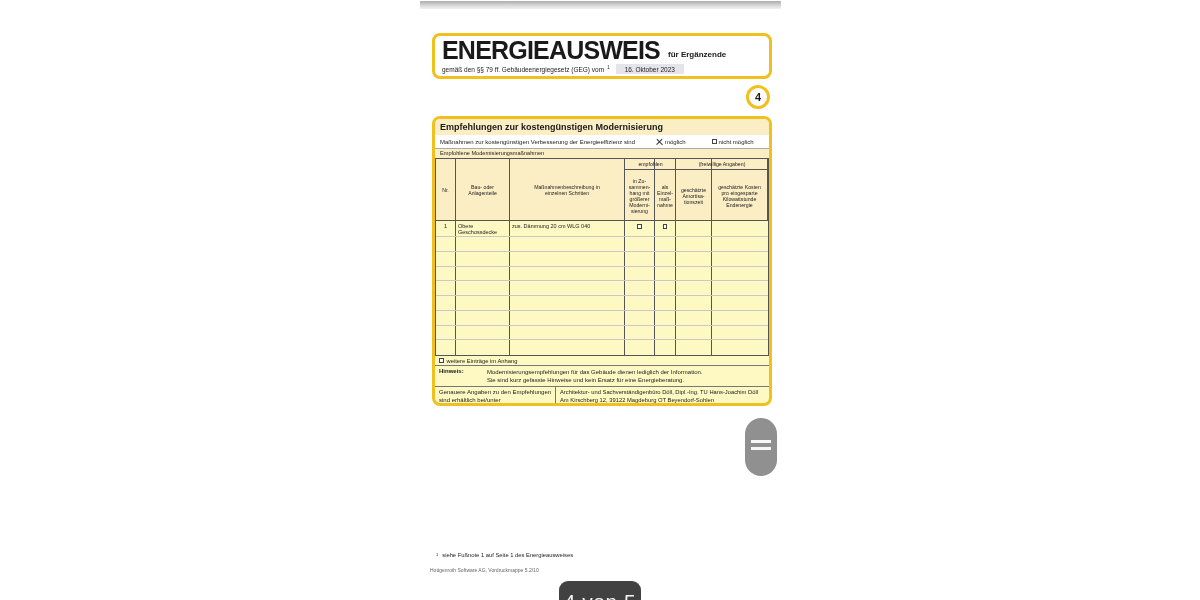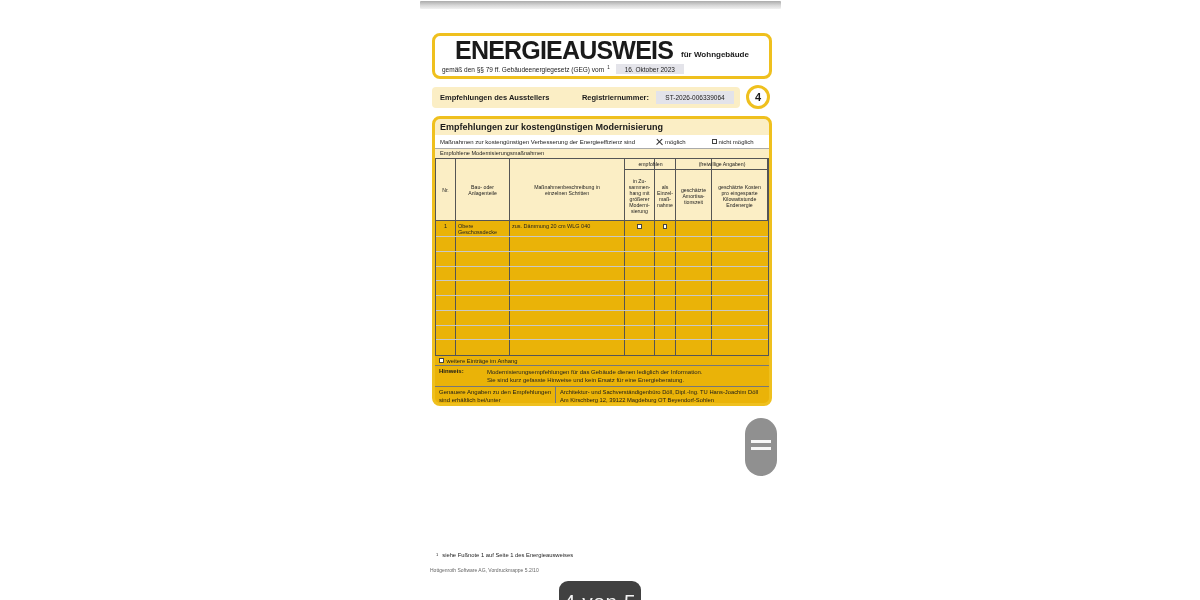--- a/index.html
+++ b/index.html
@@ -8,41 +8,41 @@
     position:relative; width:1200px; height:600px; background:#ffffff;
     overflow:hidden; font-family:"Liberation Sans","DejaVu Sans",sans-serif; color:#1a1a1a;
   }
   
   .separator { position:absolute; left:420px; top:1px; width:361px; height:8px;
     background:linear-gradient(#ababab,#d8d8d8 55%,#f1f1f1); border-radius:1px; }
 
   
   .title-box { position:absolute; left:432px; top:33px; width:340px; height:46px;
     border:3px solid #EFC01E; border-radius:8px; background:#fff; padding:2px 7px 3px; }
-  .title-line1 { display:flex; align-items:flex-end;justify-content:center; }
+  .title-line1 { display:flex; align-items:flex-end; }
   .big-title { font-size:25px; font-weight:bold; letter-spacing:-0.8px; line-height:25px; }
   .sub-title { font-size:8px; font-weight:bold; margin-left:8px; padding-bottom:4px; }
   .title-line2 { display:flex; align-items:center; margin-top:1px; font-size:6.5px; color:#222; }
   .sup { font-size:4.5px; vertical-align:top; margin:0 2px 3px 3px; }
   .date-box { background:#E4E4EA; padding:1.5px 9px; font-size:6.5px; margin-left:4px; }
 
   
   .issuer-bar { position:absolute; left:432px; top:87px; width:308px; height:21px;
     background:#FBEEC5; border-radius:4px; display:flex; align-items:center; padding:0 6px 0 8px; }
   .issuer-title { font-size:7.5px; font-weight:bold; }
   .reg-label { font-size:7.5px; font-weight:bold; margin-left:auto; }
   .reg-box { background:#E3E3EA; width:78px; height:13px; font-size:6.5px; display:flex;
     align-items:center; justify-content:center; margin-left:7px; }
   .page-circle { position:absolute; left:746px; top:85px; width:24px; height:24px;
     border:3px solid #EFC01E; border-radius:50%; background:#fff; display:flex;
     align-items:center; justify-content:center; font-size:11px; font-weight:bold; }
 
   
   .main-box { position:absolute; left:432px; top:116px; width:340px; height:290px;
-    border:3px solid #EFC01E; border-radius:8px; background:#eab308; overflow:hidden; }
+    border:3px solid #EFC01E; border-radius:8px; background:#fef9c3; overflow:hidden; }
   .tbl-title { height:16px; background:#FBEEC5; font-size:9px; font-weight:bold;
     line-height:16px; padding-left:5px; }
   .measures-row { height:14px; background:#fff; border-bottom:1px solid #aaa;
     display:flex; align-items:center; font-size:6px; position:relative; padding-left:5px; }
   .opt1 { position:absolute; left:221px; display:flex; align-items:center; gap:2px; }
   .opt2 { position:absolute; left:277px; display:flex; align-items:center; gap:2px; }
   .sub-strip { height:9px; background:#FBEEC5; font-size:5.6px; line-height:9px; padding-left:5px; color:#222; }
 
   
   .hdr { position:relative; height:63px; background:#FBEEC5; display:flex;
@@ -108,34 +108,29 @@
 </head>
 <body>
 
 <div class="screen">
 
   <div class="separator"></div>
 
   <div class="title-box">
     <div class="title-line1">
       <span class="big-title">ENERGIEAUSWEIS</span>
-      <span class="sub-title">für Wohngebäude</span>
+      <span class="sub-title">für Ergänzende</span>
     </div>
     <div class="title-line2">
       <span>gemäß den §§ 79 ff. Gebäudeenergiegesetz (GEG) vom</span>
       <span class="sup">1</span>
       <span class="date-box">16. Oktober 2023</span>
     </div>
   </div>
 
-  <div class="issuer-bar">
-    <span class="issuer-title">Empfehlungen des Ausstellers</span>
-    <span class="reg-label">Registriernummer:</span>
-    <span class="reg-box">ST-2026-006339064</span>
-  </div>
   <div class="page-circle">4</div>
 
   <div class="main-box">
     <div class="tbl-title">Empfehlungen zur kostengünstigen Modernisierung</div>
 
     <div class="measures-row">
       <span>Maßnahmen zur kostengünstigen Verbesserung der Energieeffizienz sind</span>
       <span class="opt1">
         <span class="x-icon"></span>
         <span>möglich</span>

